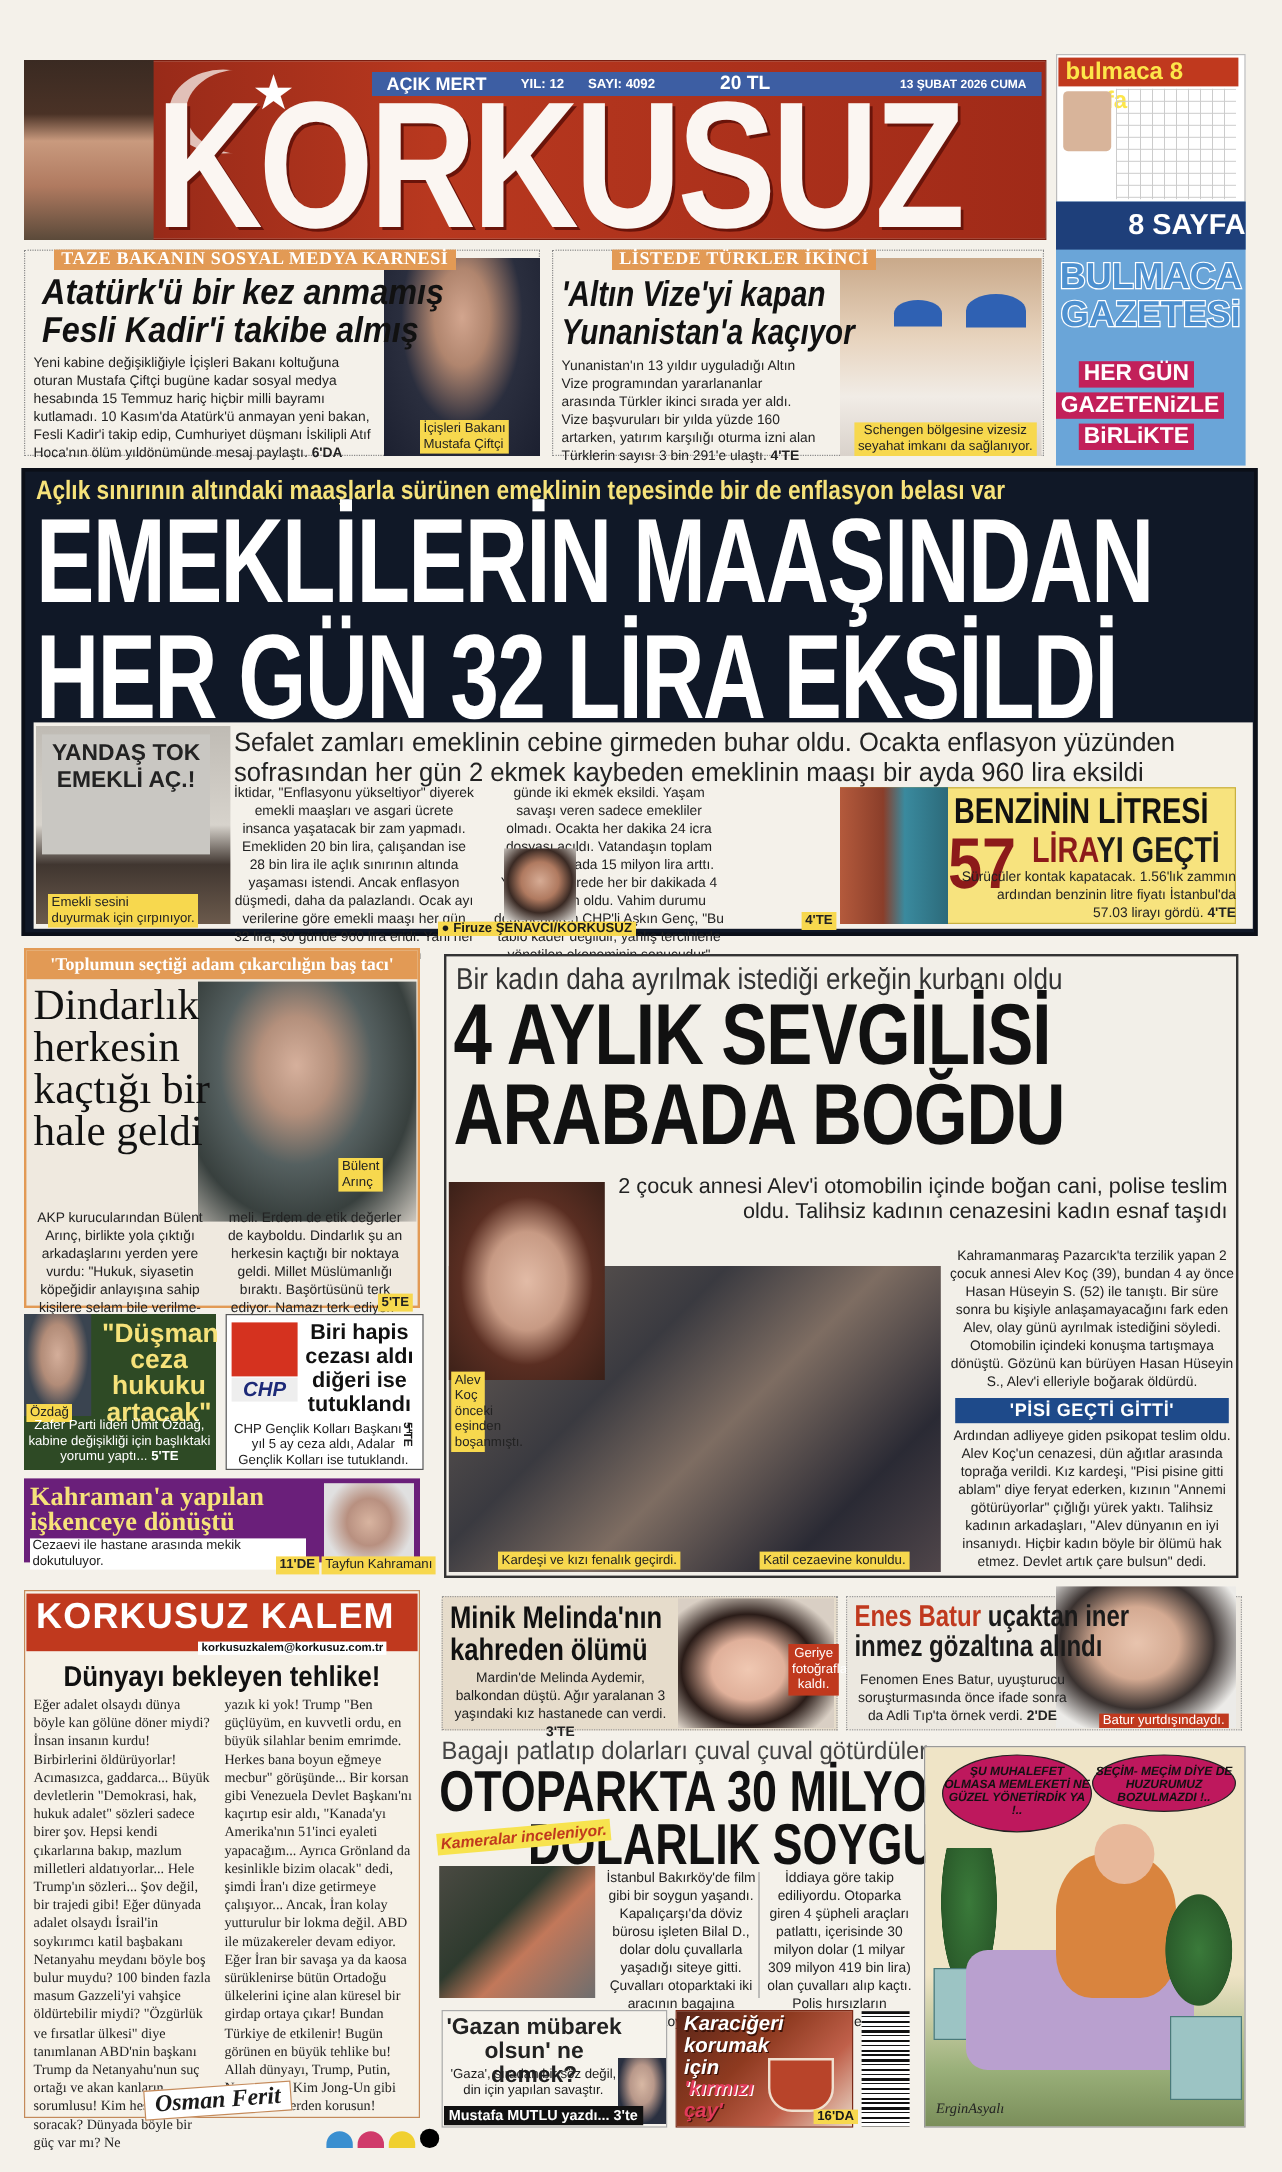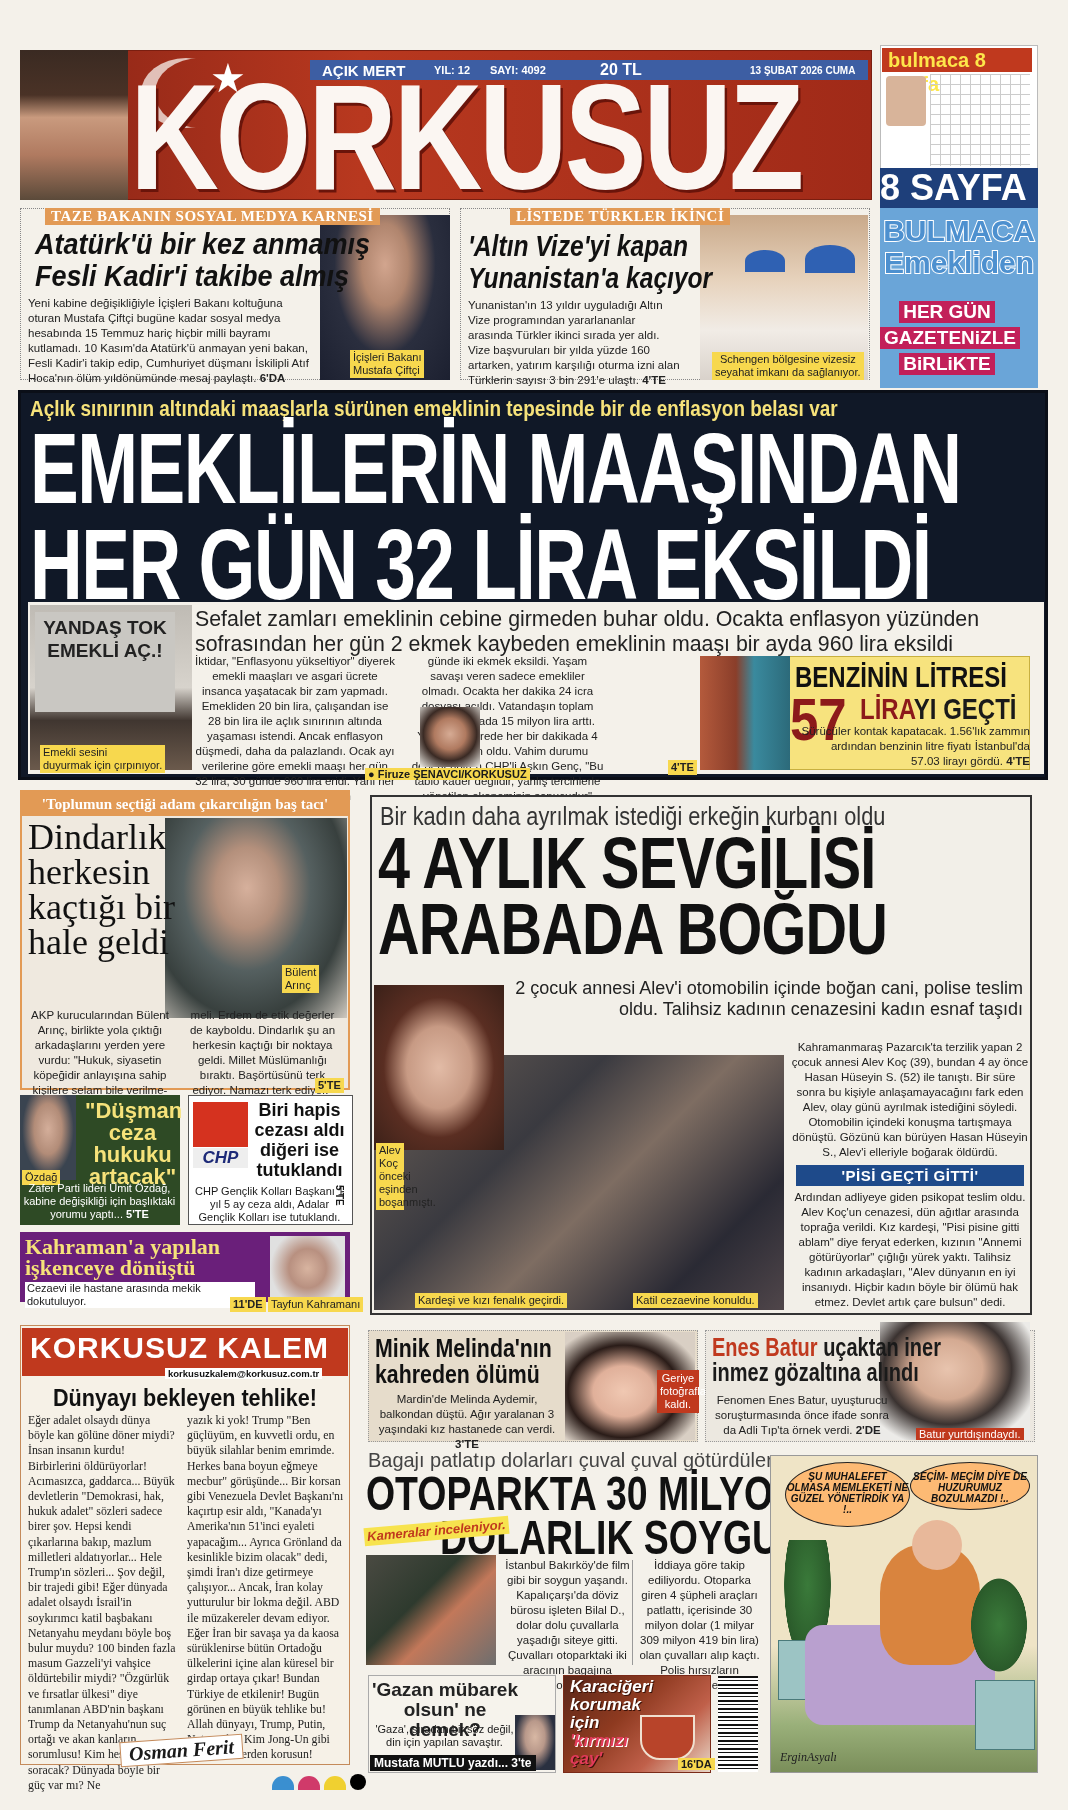--- a/index.html
+++ b/index.html
@@ -16,21 +16,21 @@
 #topbar .sayi{width:110px;font-size:11px}
 #topbar .price{width:150px;font-size:16px}
 #topbar .date{font-size:10px}
 #logo{left:130px;top:62px;font-size:150px;line-height:150px;color:#fbf6f2;font-weight:bold;letter-spacing:-4px;transform:scaleX(.82);transform-origin:left top;text-shadow:3px 3px 0 #6a140a}
 
 #bulmaca{left:880px;top:45px;width:158px;height:125px;background:#fff;border:1px solid #bbb}
 #bulmaca-head{left:882px;top:48px;width:150px;height:24px;background:#c0391e;color:#fde64a;font-weight:bold;font-size:20px;line-height:24px;padding-left:6px}
 #bulmaca-grid{left:930px;top:74px;width:100px;height:92px;background-image:linear-gradient(#ccc 1px,transparent 1px),linear-gradient(90deg,#ccc 1px,transparent 1px);background-size:10px 10px}
 #bulmaca-face{left:886px;top:76px;width:40px;height:50px;background:#d8b49a;border-radius:4px}
 #sayfa-box{left:880px;top:168px;width:158px;height:220px;background:#6aa5d8}
-#sayfa8{left:880px;top:168px;width:158px;height:40px;background:#1e3f7a;color:#fff;font-size:36px;font-weight:bold;text-align:left;line-height:40px}
+#sayfa8{left:880px;top:168px;width:158px;height:40px;background:#1e3f7a;color:#fff;font-size:24px;font-weight:bold;text-align:right;line-height:40px}
 #bulmaca-gazetesi{left:880px;top:215px;width:158px;text-align:center;color:#4d90cf;font-size:30px;font-weight:bold;line-height:32px;-webkit-text-stroke:2px #fff;paint-order:stroke}
 .pinkbox{background:#c2205a;color:#fff;font-weight:bold;font-size:19px;line-height:22px;padding:0 4px;display:inline-block}
 #pink-wrap{left:880px;top:300px;width:134px;text-align:center;line-height:26px}
 
 .dotted{border:1px dotted #888}
 #t1{left:20px;top:208px;width:430px;height:172px}
 #t2{left:460px;top:208px;width:410px;height:172px}
 .kicker{font-family:"Liberation Serif",serif;font-weight:bold;color:#fff;background:#e29a55;font-size:15px;padding:0 6px;letter-spacing:.5px}
 .it-head{font-style:italic;font-weight:bold;font-size:30px;line-height:32px;color:#111}
 .body-s{font-size:11.5px;line-height:15px;color:#222}
@@ -120,21 +120,21 @@
 #gazan-body{left:372px;top:1723px;width:145px;text-align:center;font-size:11px;line-height:13px}
 #gazan-photo{left:515px;top:1715px;width:40px;height:55px;background:radial-gradient(ellipse at 50% 40%,#d8b8a4 0%,#b8988a 35%,#2a3040 70%)}
 #mutlu{left:370px;top:1755px;background:#111;color:#fff;font-weight:bold;font-size:12px;padding:1px 4px;white-space:nowrap}
 #cay{left:563px;top:1675px;width:148px;height:98px;background:linear-gradient(135deg,#5a2618 0%,#8e3a20 40%,#c0604a 70%,#e8d8c8 100%);border:1px solid #7a2a18}
 #cay-h{left:570px;top:1678px;color:#fff;font-style:italic;font-weight:bold;font-size:17px;line-height:18px;text-shadow:1px 1px 0 #3a1208}
 #cay-red{color:#e23a5a;text-shadow:1px 1px 0 #fff}
 #cay-ref{left:678px;top:1758px;background:#f7d84e;font-size:11px;font-weight:bold;padding:0 3px}
 #barcode{left:718px;top:1676px;width:40px;height:96px;background:repeating-linear-gradient(180deg,#111 0 2px,#fff 2px 4px,#111 4px 5px,#fff 5px 8px)}
 
 #cartoon{left:770px;top:1455px;width:268px;height:318px;border:1px solid #999;background:linear-gradient(180deg,#efe4c6 0%,#efe4c6 60%,#9ab07a 85%,#7a8e5a 100%)}
-.bubble{background:#fdba74;border:1px solid #222;border-radius:50%;font-size:10px;font-weight:bold;font-style:italic;text-align:center;line-height:11px;color:#111;padding-top:8px}
+.bubble{background:#be185d;border:1px solid #222;border-radius:50%;font-size:10px;font-weight:bold;font-style:italic;text-align:center;line-height:11px;color:#111;padding-top:8px}
 #b1{left:785px;top:1462px;width:125px;height:65px}
 #b2{left:910px;top:1462px;width:120px;height:48px}
 #man-body{left:880px;top:1545px;width:100px;height:120px;background:#d9843e;border-radius:40% 40% 30% 30%}
 #man-head{left:912px;top:1520px;width:50px;height:50px;background:#e8b89a;border-radius:50%}
 #chair{left:805px;top:1625px;width:190px;height:100px;background:#b9a0cf;border-radius:18px}
 #plant-l{left:775px;top:1540px;width:65px;height:150px;background:radial-gradient(ellipse at 50% 30%,#3a7a3a 0%,#2a5a2a 50%,transparent 51%)}
 #pot-l{left:778px;top:1640px;width:55px;height:60px;background:#9cc4c4;border:1px solid #4a7a7a}
 #pot-r{left:975px;top:1680px;width:60px;height:70px;background:#9cc4c4;border:1px solid #4a7a7a}
 #plant-r{left:960px;top:1560px;width:78px;height:130px;background:radial-gradient(ellipse at 50% 50%,#3a7a3a 0%,#2a5a2a 50%,transparent 51%)}
 #signature{left:780px;top:1750px;font-family:"Liberation Serif",serif;font-style:italic;font-size:12px;color:#222}
@@ -157,21 +157,21 @@
 <div class="abs" id="logo">KORKUSUZ</div>
 
 <div class="abs" id="bulmaca"></div>
 <div class="abs" id="bulmaca-head">bulmaca 8 sayfa</div>
 <div class="abs" id="bulmaca-face"></div>
 <div class="abs" id="bulmaca-grid"></div>
 <div class="abs" id="sayfa-box"></div>
 <div class="abs" id="sayfa8">8 SAYFA</div>
 <div class="abs" id="bulmaca-gazetesi">
   <div>BULMACA</div>
-  <div>Emekliden</div>
+  <div>GAZETESi</div>
 </div>
 <div class="abs" id="pink-wrap">
   <span class="pinkbox">HER GÜN</span><br>
   <span class="pinkbox">GAZETENiZLE</span><br>
   <span class="pinkbox">BiRLiKTE</span>
 </div>
 
 <div class="abs dotted" id="t1"></div>
 <div class="abs" id="minister-photo"></div>
 <div class="abs kicker" style="left:45px;top:208px">TAZE BAKANIN SOSYAL MEDYA KARNESİ</div>

